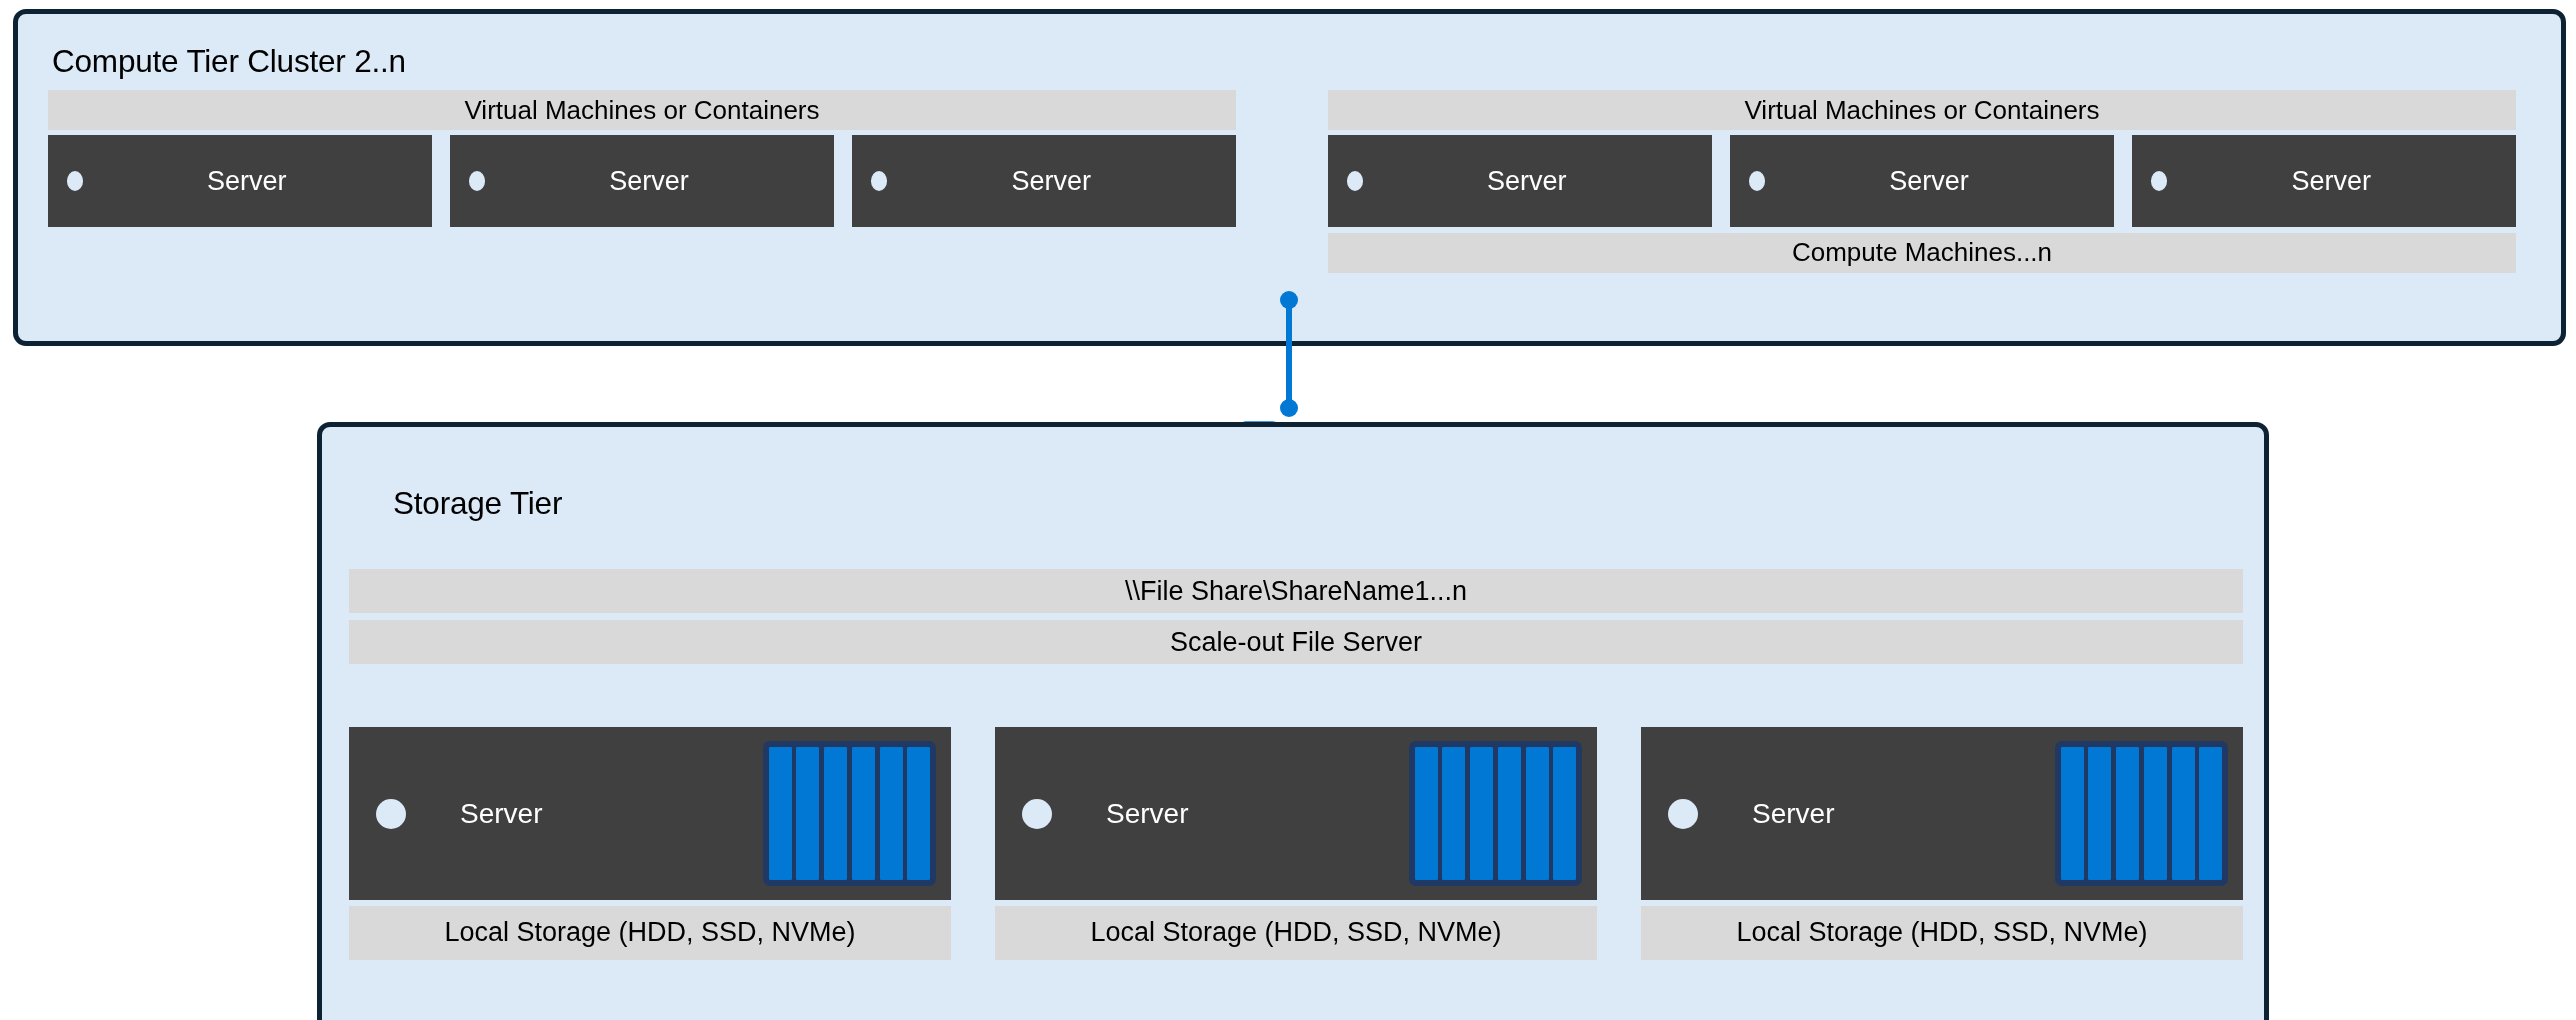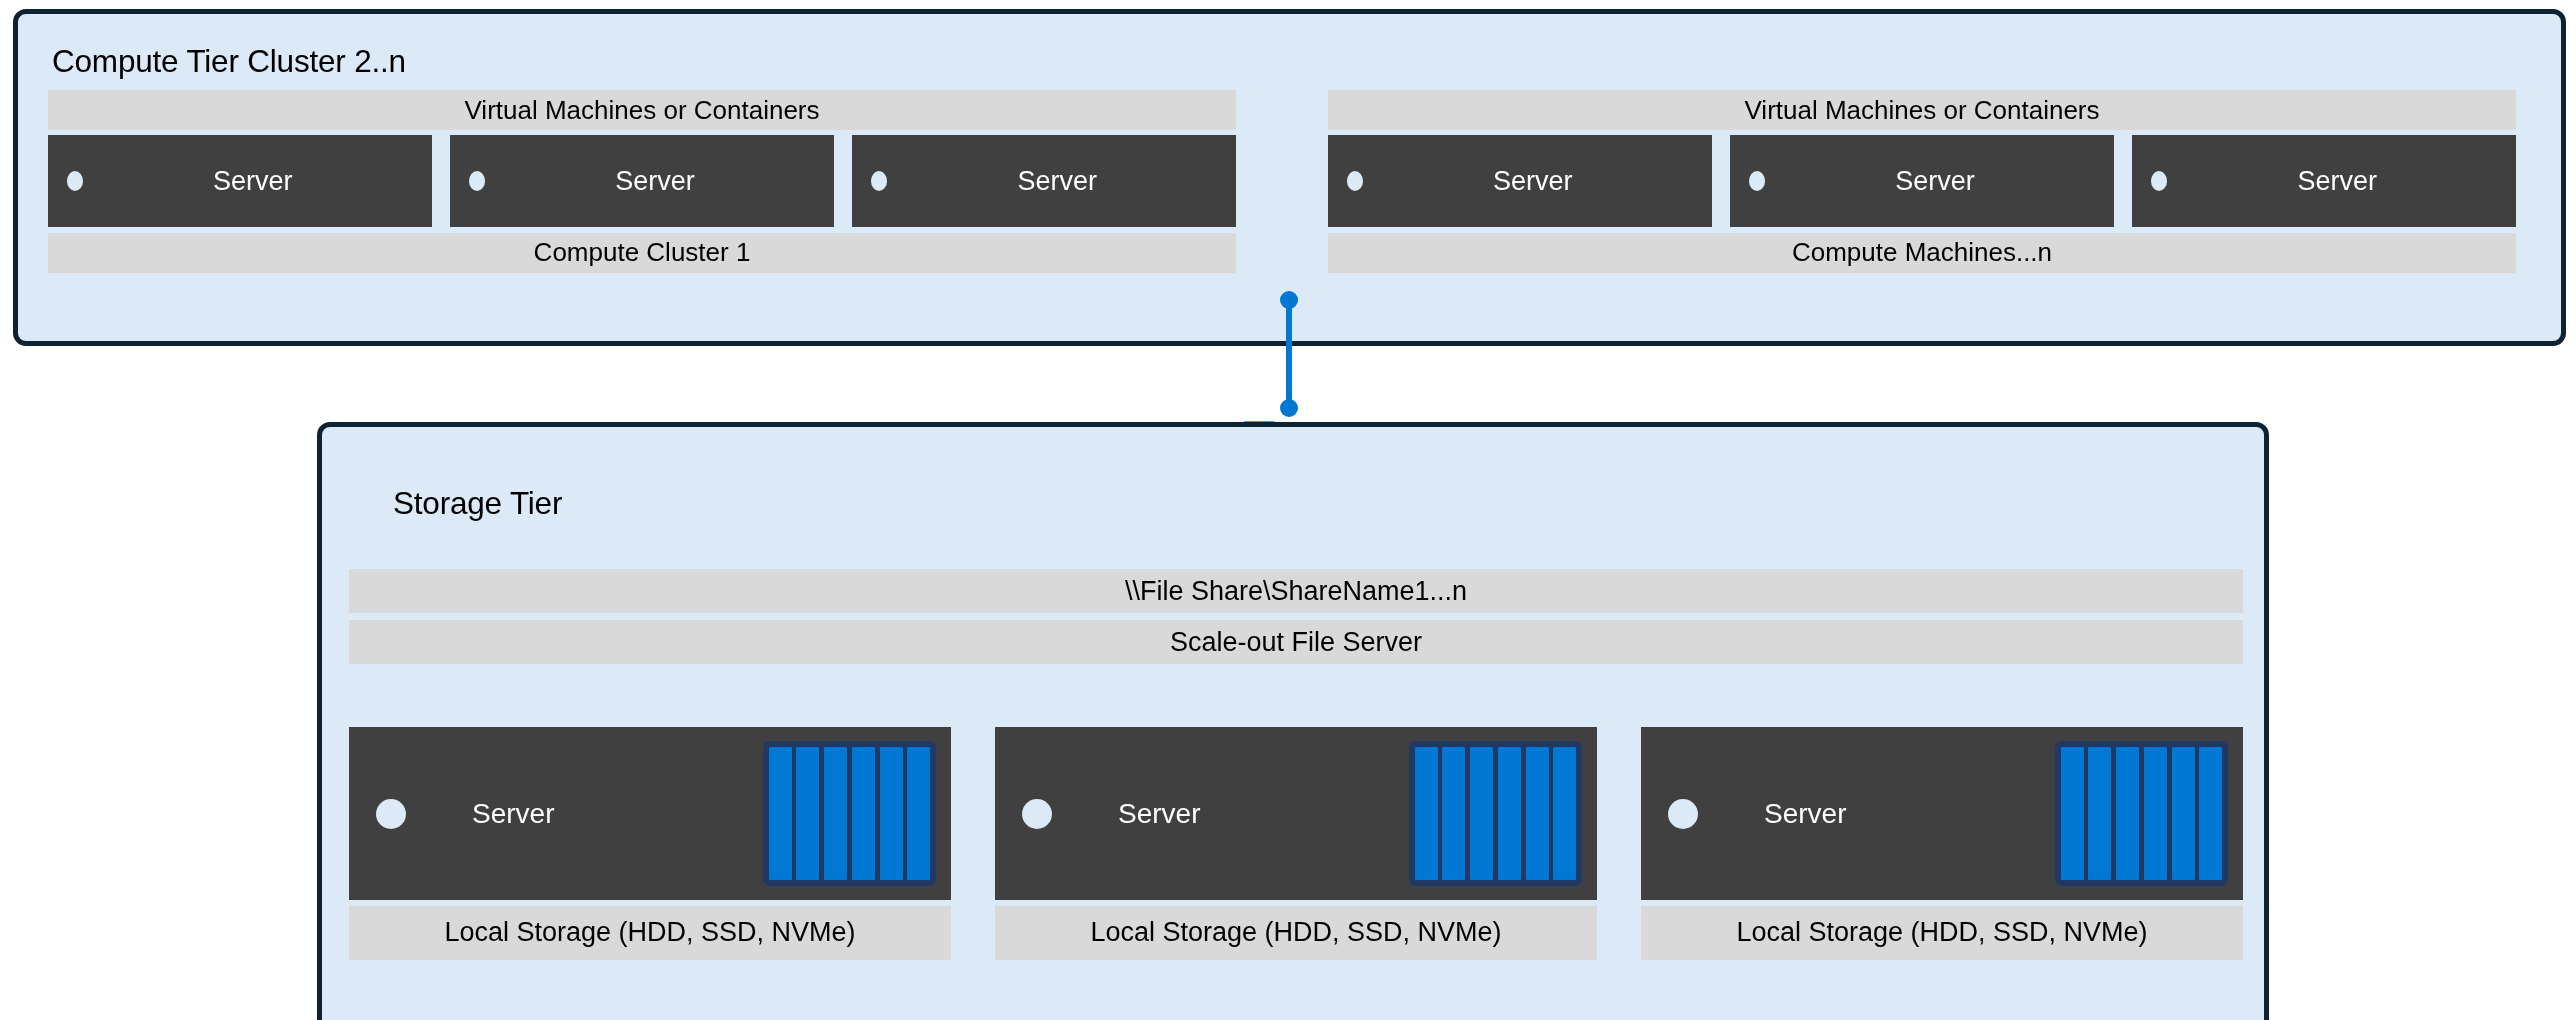--- a/index.html
+++ b/index.html
@@ -60,21 +60,20 @@
     white-space: nowrap;
   }
 
   
   .server-box {
     background: #404040;
     display: flex;
     align-items: center;
     position: relative;
     box-sizing: border-box;
-    gap: 12px;
   }
   .server-led {
     background: #DCE9F7;
     border-radius: 50%;
     flex: 0 0 auto;
   }
   .server-label {
     color: #FFFFFF;
     font-size: 27px;
     white-space: nowrap;
@@ -222,21 +221,20 @@
       </div>
       <div class="server-box">
         <span class="server-led"></span>
         <span class="server-label">Server</span>
       </div>
       <div class="server-box">
         <span class="server-led"></span>
         <span class="server-label">Server</span>
       </div>
     </div>
-    <div class="gray-band">Compute Cluster 1</div>
   </div>
 
   <div class="compute-group" id="compute-group-1">
     <div class="gray-band">Virtual Machines or Containers</div>
     <div class="compute-row">
       <div class="server-box">
         <span class="server-led"></span>
         <span class="server-label">Server</span>
       </div>
       <div class="server-box">

